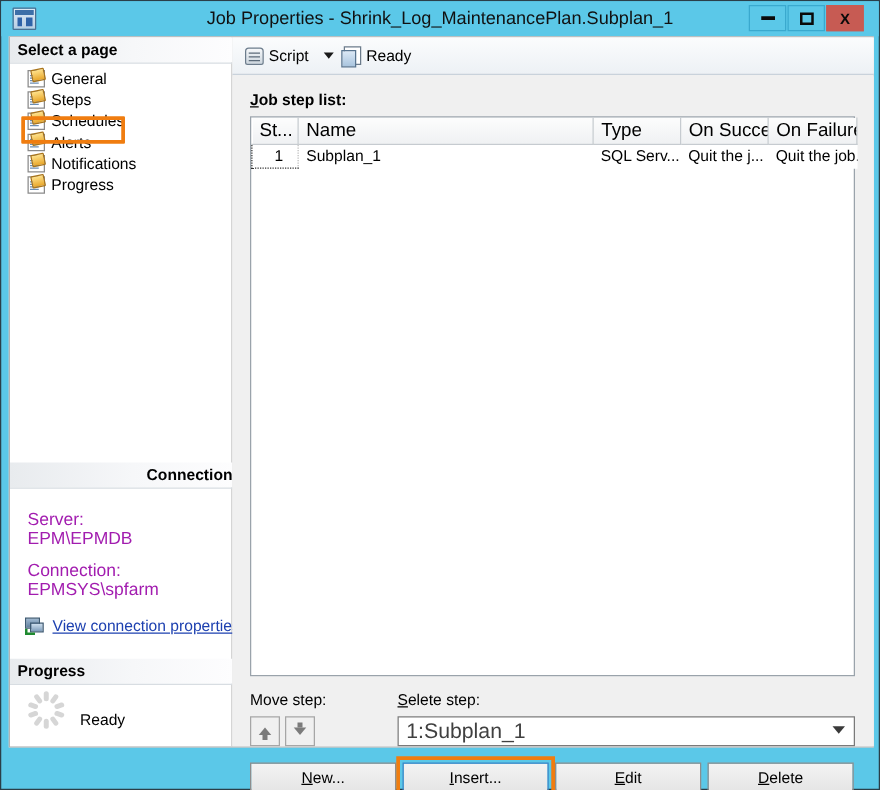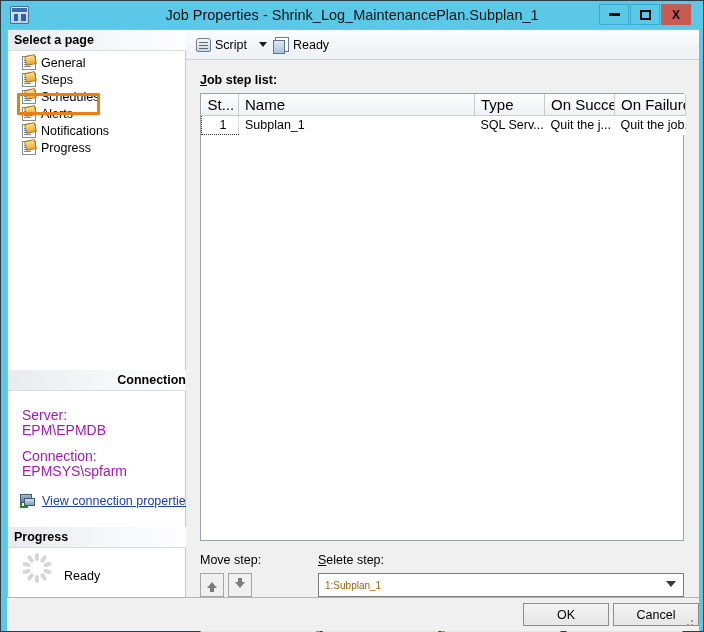--- a/index.html
+++ b/index.html
@@ -223,21 +223,21 @@
   #move-up { left: 14px; }
   #move-down { left: 42px; }
   .tri-up { width:0; height:0; border-left:5px solid transparent; border-right:5px solid transparent; border-bottom:6px solid #7b7b7b; position:relative; }
   .tri-up::after { content:""; position:absolute; left:-2px; top:6px; width:4px; height:4px; background:#7b7b7b; }
   .tri-down { width:0; height:0; border-left:5px solid transparent; border-right:5px solid transparent; border-top:6px solid #7b7b7b; position:relative; }
   .tri-down::after { content:""; position:absolute; left:-2px; top:-10px; width:4px; height:4px; background:#7b7b7b; }
   #startstep-select {
     position: absolute; left: 132px; top: 512px; width: 366px; height: 24px;
     background: #ffffff; border: 1px solid #7a7a7a;
     display: flex; align-items: center; padding-left: 6px;
-    font-size: 10px; color: #a16207;
+    font-size: 17px; color: #404040;
   }
   #startstep-chevron {
     position: absolute; right: 7px; top: 7px;
     width: 0; height: 0; border-left: 5px solid transparent; border-right: 5px solid transparent;
     border-top: 6px solid #3a3a3a;
   }
   .dlg-btn {
     position: absolute;
     height: 23px;
     background: linear-gradient(#f3f3f3, #e6e6e6);
@@ -439,23 +439,14 @@
           <span><span class="u">E</span><span>dit</span></span>
         </div>
         <div class="dlg-btn" id="btn-delete">
           <span><span class="u">D</span><span>elete</span></span>
         </div>
         <div id="insert-highlight"></div>
       </div>
     </div>
   </div>
 
-  <div id="footer">
-    <div id="btn-ok">
-      <span>OK</span>
-    </div>
-    <div id="btn-cancel">
-      <span>Cancel</span>
-    </div>
-    <div id="resize-grip"></div>
-  </div>
 
 </div>
 
 </body></html>

